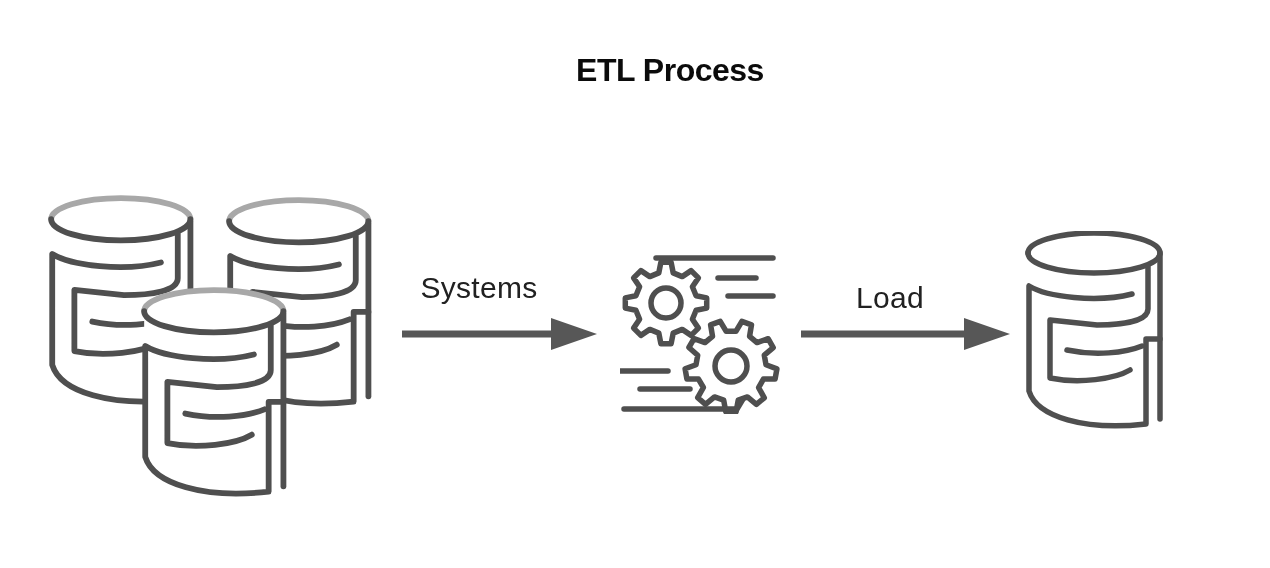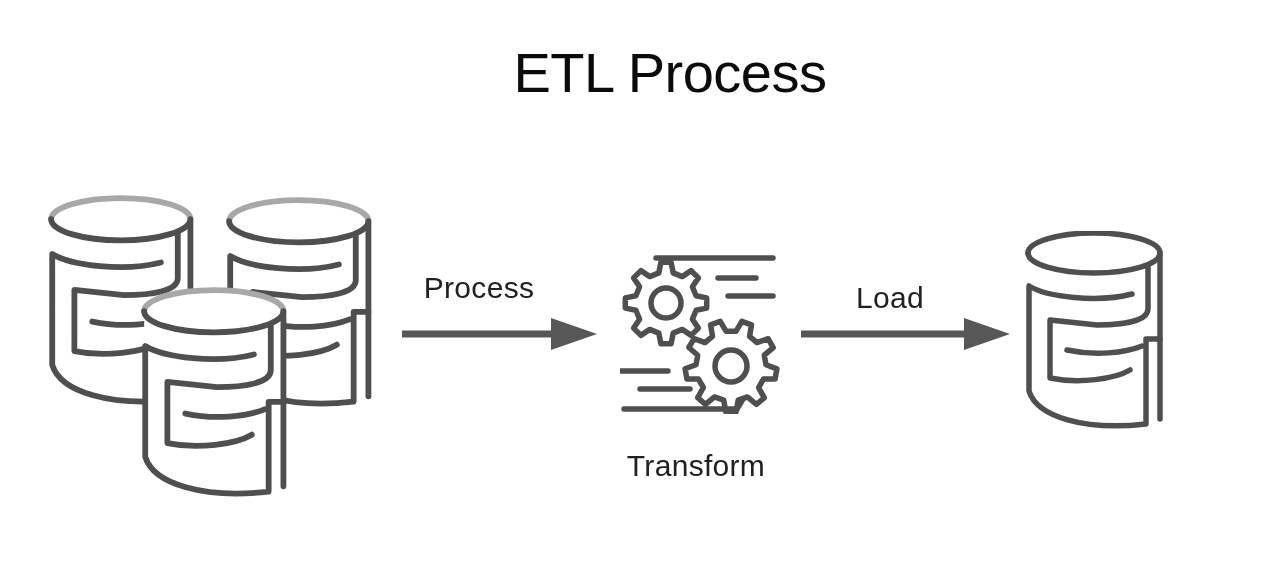--- a/index.html
+++ b/index.html
@@ -4,22 +4,22 @@
 <style>
   html,body{margin:0;padding:0;}
   body{
     width:1270px;height:568px;
     background:var(--bg,#fff);
     font-family:"Liberation Sans","DejaVu Sans",sans-serif;
     overflow:hidden;
   }
   .stage{position:relative;width:1270px;height:568px;background:var(--bg,#fff);}
   .title{
-    position:absolute;top:40px;left:670px;transform:translateX(-50%);
-    font-size:56px;font-weight:400;letter-spacing:-.5px;
+    position:absolute;top:52px;left:670px;transform:translateX(-50%);
+    font-size:32px;font-weight:700;letter-spacing:-.5px;
     color:var(--title-text,#0b0b0b);white-space:nowrap;
   }
   .node-label{
     position:absolute;transform:translateX(-50%);
     font-size:30px;font-weight:400;letter-spacing:.3px;
     color:var(--label-text,#212121);white-space:nowrap;
   }
   .icon-box{position:absolute;}
   
   .s{fill:none;stroke:var(--ink,#4f4f4f);stroke-width:5.5;
@@ -61,39 +61,38 @@
       <use href="#db-cyl" transform="translate(10,2) scale(1.055)"></use>
     </g>
     <g class="cyl-light">
       <use href="#db-cyl" transform="translate(188,4) scale(1.055)"></use>
     </g>
     <g class="cyl-light">
       <use href="#db-cyl" transform="translate(103,94) scale(1.055)"></use>
     </g>
   </svg>
 
-  <div class="node-label" style="left:479px;top:271px">Process</div>
+  <div class="node-label" style="left:479px;top:271px">Systems</div>
   <svg class="icon-box" style="left:400px;top:316px" width="200" height="38" viewBox="0 0 200 38">
     <line class="arrow-line" x1="2" y1="18" x2="154" y2="18"></line>
     <polygon class="arrow-head" points="151,2 197,18 151,34"></polygon>
   </svg>
 
   <svg class="icon-box" style="left:620px;top:252px" width="160" height="162" viewBox="0 0 160 162">
     <path id="gear-small" class="g" d="M40.9,10.3L51.1,10.3L53.2,20.9L62.2,24.6L71.1,18.6L78.4,25.9L72.4,34.8L76.1,43.8L86.7,45.9L86.7,56.1L76.1,58.2L72.4,67.2L78.4,76.1L71.1,83.4L62.2,77.4L53.2,81.1L51.1,91.7L40.9,91.7L38.8,81.1L29.8,77.4L20.9,83.4L13.6,76.1L19.6,67.2L15.9,58.2L5.3,56.1L5.3,45.9L15.9,43.8L19.6,34.8L13.6,25.9L20.9,18.6L29.8,24.6L38.8,20.9Z"></path>
     <circle class="gl" cx="46" cy="51" r="15"></circle>
     <path id="gear-large" class="g" d="M121.9,69.3L131.5,72.8L129.6,84.3L137.0,90.6L148.1,86.7L153.2,95.6L144.3,103.2L146.0,112.8L156.9,116.9L155.1,127.0L143.4,127.1L138.6,135.6L144.3,145.8L136.4,152.3L127.4,144.9L118.2,148.2L116.1,159.7L105.8,159.7L103.7,148.2L94.5,144.9L85.5,152.3L77.7,145.7L83.4,135.5L78.5,127.1L66.9,126.9L65.1,116.8L76.0,112.7L77.7,103.2L68.9,95.5L74.0,86.7L85.0,90.6L92.5,84.3L90.6,72.8L100.2,69.3L106.2,79.3L115.9,79.3Z"></path>
     <circle class="gl" cx="111" cy="114" r="16"></circle>
     <path class="gl" d="M36,6 H153"></path>
     <path class="gl" d="M98,26 H136"></path>
     <path class="gl" d="M108,44 H153"></path>
     <path class="gl" d="M1,119 H48"></path>
     <path class="gl" d="M20,137 H70"></path>
     <path class="gl" d="M4,157 H117 L123,147"></path>
   </svg>
-  <div class="node-label" style="left:696px;top:449px">Transform</div>
 
   <div class="node-label" style="left:890px;top:281px">Load</div>
   <svg class="icon-box" style="left:798px;top:316px" width="214" height="38" viewBox="0 0 214 38">
     <line class="arrow-line" x1="3" y1="18" x2="169" y2="18"></line>
     <polygon class="arrow-head" points="166,2 212,18 166,34"></polygon>
   </svg>
 
   <svg class="icon-box" style="left:1025px;top:231px" width="142" height="204" viewBox="0 0 142 204">
     <g>
       <use href="#db-cyl"></use>

